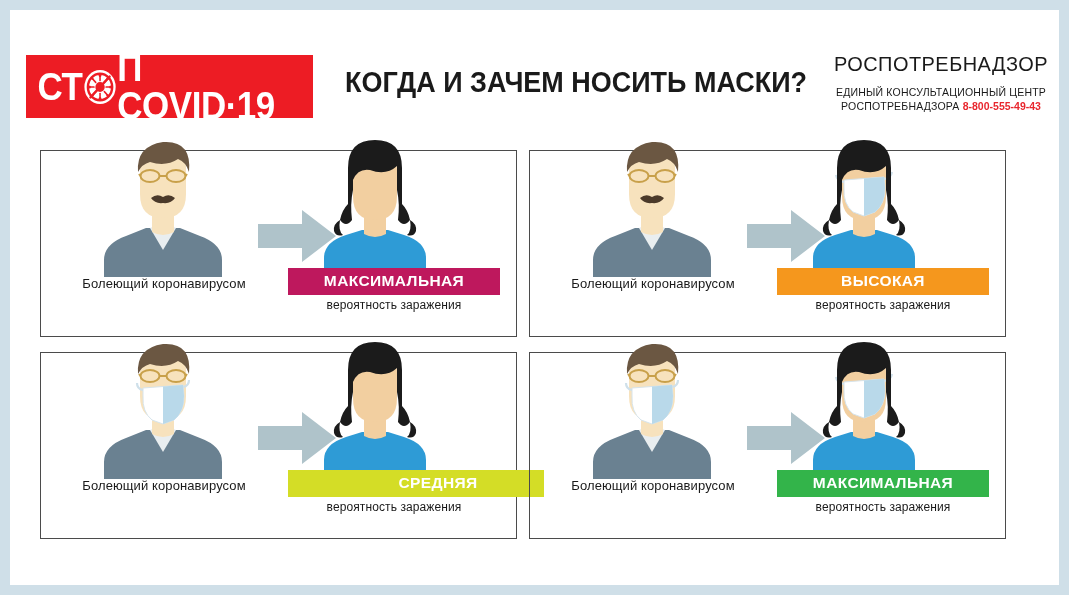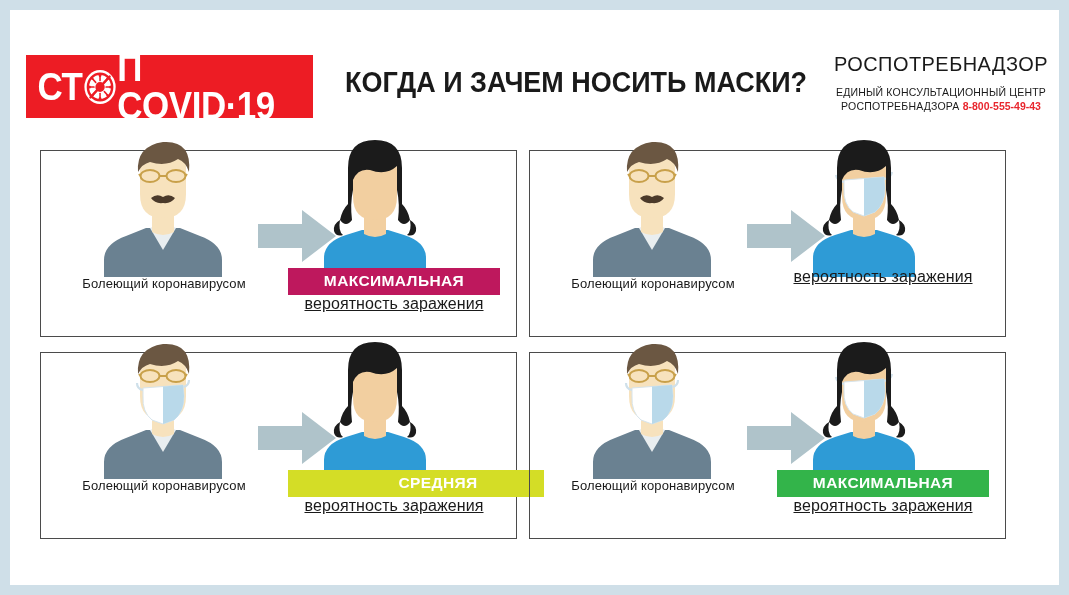--- a/index.html
+++ b/index.html
@@ -97,21 +97,21 @@
   }
 
   .risk{position:absolute;left:248px;top:118px;width:212px;text-align:center;}
   .risk-badge{
     display:block;width:100%;
     padding:4px 0 5px 0;
     color:#ffffff;font-weight:bold;font-size:15.5px;
     letter-spacing:0.4px;
   }
   .risk-sub{
-    margin-top:5px;font-size:16px;color:#1a1a1a;letter-spacing:0.1px;text-decoration:underline;
+    margin-top:5px;font-size:12px;color:#1a1a1a;letter-spacing:0.1px;
   }
 </style>
 </head>
 <body>
 
 <div class="page">
 
   <div class="header">
 
     <div class="logo-bar">
@@ -241,20 +241,21 @@
             <path d="M55 50 Q48 49 47 43" fill="none" stroke="#cfe0ea" stroke-width="2.2"></path>
             <path d="M95 47 Q102 46 103 40" fill="none" stroke="#cfe0ea" stroke-width="2.2"></path>
           </g>
           <path d="M48 36 Q48 8 75 8 Q102 8 102 36 L102 72 Q108 78 110 88 Q104 96 98 88 Q100 72 97 58 L97 34 Q86 44 70 38 Q58 36 53 48 L53 58 Q50 72 52 88 Q46 96 40 88 Q42 78 48 72 Z" fill="#1b1b1b"></path>
           <path d="M40 88 Q33 92 34 99 Q36 105 43 103 Q38 99 40 88 Z" fill="#1b1b1b"></path>
           <path d="M110 88 Q117 92 116 99 Q114 105 107 103 Q112 99 110 88 Z" fill="#1b1b1b"></path>
         </svg>
       </div>
       <div class="caption">Болеющий коронавирусом</div>
       <div class="risk">
+        <span class="risk-badge" style="background: rgb(245, 151, 29);">ВЫСОКАЯ</span>
         <span class="risk-sub">вероятность заражения</span>
       </div>
     </div>
 
     <div class="panel p2"></div>
     <div class="scene" style="left:30px;top:217px;">
       <div class="fig man">
         <svg width="150" height="145" viewBox="0 0 150 145" aria-hidden="true">
           <path d="M16 145 L16 128 Q16 112 38 104 L58 96 L92 96 L112 104 Q134 112 134 128 L134 145 Z" fill="#6a8191"></path>
           <path d="M62 96 L75 118 L88 96 L80 92 L70 92 Z" fill="#e9eef0"></path>

